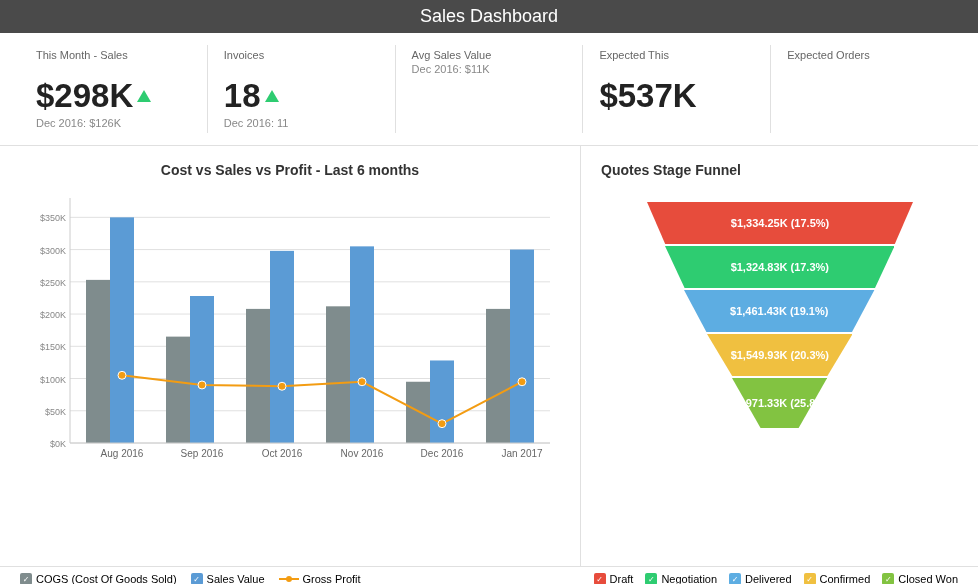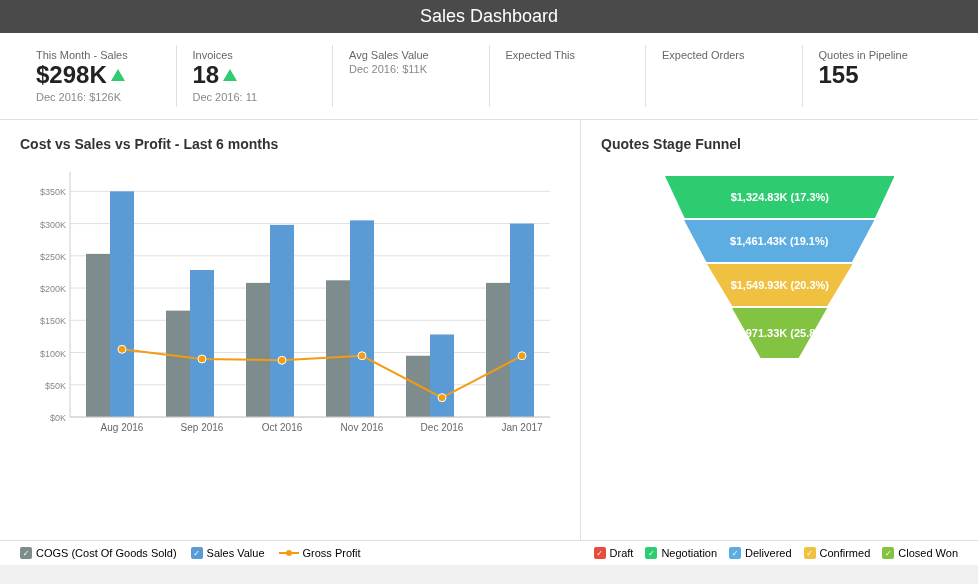--- a/index.html
+++ b/index.html
@@ -30,26 +30,27 @@
       border-right: 1px solid #e0e0e0;
       padding: 4px 16px;
     }
     .kpi-item:last-child { border-right: none; }
     .kpi-label {
       font-size: 11px;
       color: #666;
       margin-bottom: 0;
     }
     .kpi-value {
-      font-size: 24px;
+      font-size: 33px;
       font-weight: bold;
       color: #222;
       display: flex;
       align-items: center;
       gap: 4px;
+      margin-top: 16px;
     }
     .kpi-value .arrow-up {
       width: 0; height: 0;
       border-left: 7px solid transparent;
       border-right: 7px solid transparent;
       border-bottom: 12px solid #2ecc71;
       display: inline-block;
     }
     .kpi-sub {
       font-size: 11px;
@@ -64,20 +65,21 @@
     .chart-section {
       flex: 0 0 580px;
       padding: 16px 20px;
       border-right: 1px solid #e0e0e0;
     }
     .chart-title {
       font-size: 14px;
       font-weight: bold;
       color: #333;
       margin-bottom: 10px;
+      text-align: center;
     }
     .bar-chart-container {
       position: relative;
       height: 300px;
       width: 100%;
     }
     .funnel-section {
       flex: 1;
       padding: 16px 20px;
     }
@@ -149,31 +151,27 @@
       18<span class="arrow-up"></span>
     </div>
     <div class="kpi-sub">Dec 2016: 11</div>
   </div>
     <div class="kpi-item">
     <div class="kpi-label">Avg Sales Value</div>
     <div class="kpi-sub">Dec 2016: $11K</div>
   </div>
     <div class="kpi-item">
     <div class="kpi-label">Expected This</div>
+    <div class="kpi-value">
+      $537K
+    </div>
 
   </div>
     <div class="kpi-item">
     <div class="kpi-label">Expected Orders</div>
-
-  </div>
-    <div class="kpi-item">
-    <div class="kpi-label">Quotes in Pipeline</div>
-    <div class="kpi-value">
-      155
-    </div>
 
   </div>
   </div>
 
 <div class="main-content">
   <div class="chart-section">
     <div class="chart-title">Cost vs Sales vs Profit - Last 6 months</div>
     <div class="bar-chart-container">
       <svg id="bar-svg" width="540" height="305">
           <line x1="50" y1="255" x2="530" y2="255" stroke="#e0e0e0" stroke-width="1"></line>
@@ -219,20 +217,26 @@
           <circle cx="502" cy="193.75" r="4" fill="#f39c12" stroke="white" stroke-width="1"></circle>
           <line x1="50" y1="10" x2="50" y2="255" stroke="#ccc" stroke-width="1"></line>
           <line x1="50" y1="255" x2="530" y2="255" stroke="#ccc" stroke-width="1"></line>
         </svg>
     </div>
   </div>
   <div class="funnel-section">
     <div class="funnel-title">Quotes Stage Funnel</div>
     <div class="funnel-container" id="funnel-container">
         <div class="funnel-level">
+          <svg width="266" height="42" viewBox="0 0 266 42" style="display:block;">
+    <polygon points="0,0 266,0 247.8,42 18.200000000000003,42" fill="#e74c3c"></polygon>
+    <text x="133" y="25" text-anchor="middle" font-size="11" font-weight="bold" fill="white">$1,334.25K (17.5%)</text>
+  </svg>
+        </div>
+        <div class="funnel-level">
           <svg width="229.6" height="42" viewBox="0 0 229.6 42" style="display:block;">
     <polygon points="0,0 229.6,0 210,42 19.60000000000001,42" fill="#2ecc71"></polygon>
     <text x="114.8" y="25" text-anchor="middle" font-size="11" font-weight="bold" fill="white">$1,324.83K (17.3%)</text>
   </svg>
         </div>
         <div class="funnel-level">
           <svg width="190.39999999999998" height="42" viewBox="0 0 190.39999999999998 42" style="display:block;">
     <polygon points="0,0 190.39999999999998,0 168,42 22.39999999999999,42" fill="#5dade2"></polygon>
     <text x="95.19999999999999" y="25" text-anchor="middle" font-size="11" font-weight="bold" fill="white">$1,461.43K (19.1%)</text>
   </svg>

